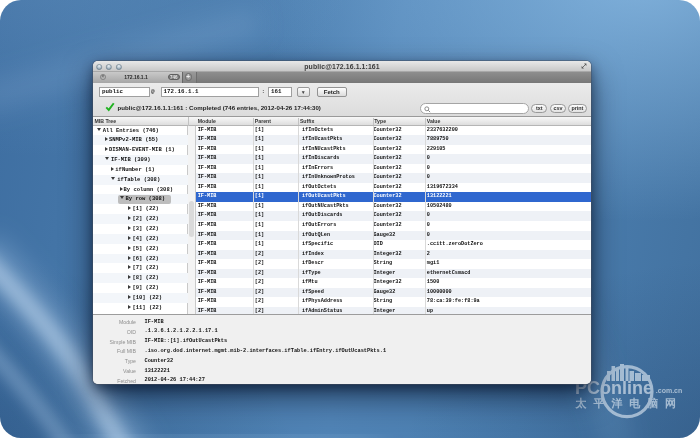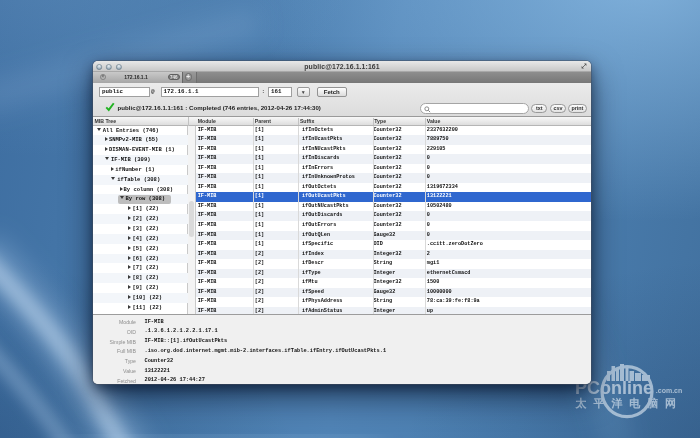--- a/index.html
+++ b/index.html
@@ -3,21 +3,21 @@
 <meta charset="utf-8">
 <style>
 html,body{margin:0;padding:0;}
 #desk{position:relative;width:700px;height:438px;overflow:hidden;
   background:
    radial-gradient(640px 400px at 92% -6%, rgba(150,198,238,.72), rgba(150,198,238,0) 62%),
    radial-gradient(520px 320px at 6% -8%, rgba(125,170,212,.28), rgba(125,170,212,0) 60%),
    radial-gradient(650px 400px at -12% 112%, rgba(16,45,85,.38), rgba(16,45,85,0) 60%),
    radial-gradient(500px 300px at 104% 104%, rgba(25,55,95,.30), rgba(25,55,95,0) 65%),
    linear-gradient(100deg,#3e6ea1 0%,#487aab 25%,#5083b5 52%,#4a7dae 76%,#42719f 100%);
-  font-family:"Liberation Sans",sans-serif;}
+  font-family:"Liberation Sans",sans-serif;border-radius:21px;}
 #win{position:absolute;left:93px;top:60.5px;width:498px;height:323px;border-radius:5px;
   box-shadow:0 0 0 1px rgba(70,80,95,.45),0 12px 30px rgba(0,10,30,.6),0 4px 12px rgba(0,10,30,.45);background:#ececec;}
 
 #titlebar{position:absolute;left:0;top:0;width:498px;height:11px;border-radius:5px 5px 0 0;
   background:linear-gradient(#e8e8e8,#c8c8c8);border-bottom:1px solid #a8a8a8;box-sizing:border-box;}
 #title{position:absolute;left:0;right:0;top:2px;text-align:center;font-size:6.9px;font-weight:bold;color:#3a3a3a;letter-spacing:.1px;}
 #fsarrow{position:absolute;right:3px;top:1.5px;width:8px;height:8px;}
 
 #tabbar{position:absolute;left:0;top:11px;width:498px;height:11px;background:linear-gradient(#8e8e8e,#777);}
 #tab{position:absolute;left:0;top:0;width:89.5px;height:11px;background:linear-gradient(#c9c9c9,#a6a6a6);border-right:1px solid #666;box-sizing:border-box;}

